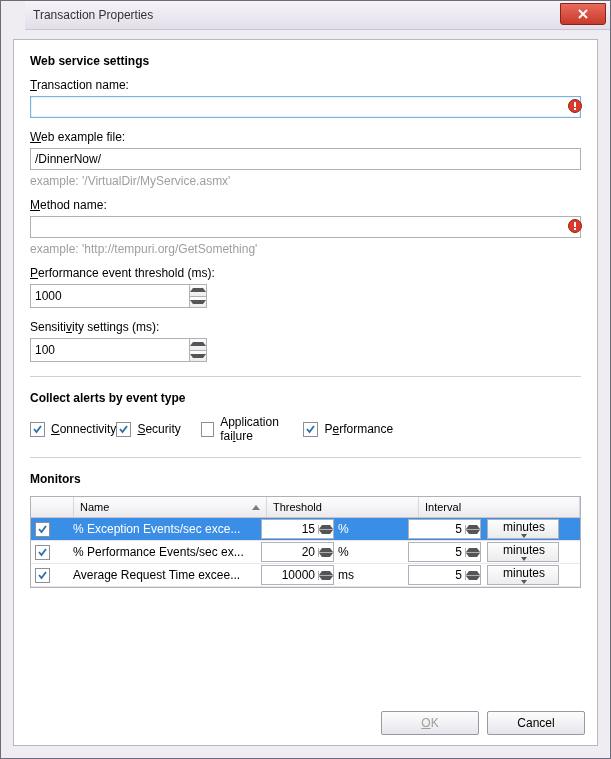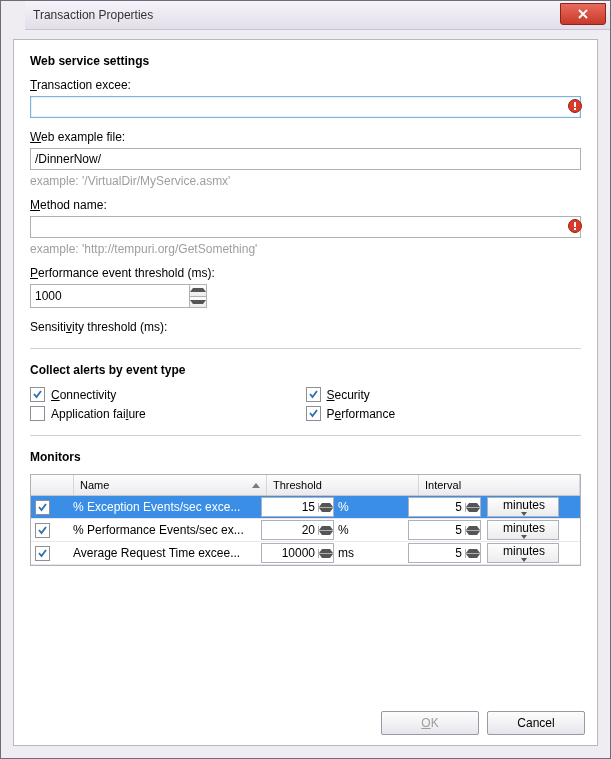--- a/index.html
+++ b/index.html
@@ -18,21 +18,21 @@
   .err-icon{position:absolute;right:-2px;top:2px;width:16px;height:16px;}
   .hint{color:#9e9e9e;margin:4px 0 10px 0;}
   .spinner{display:inline-flex;align-items:stretch;border:1px solid #b0b0b8;height:22px;}
   .spinner input{border:none;width:150px;padding:0 4px;font-family:inherit;font-size:12px;}
   .spin-btns{width:16px;display:flex;flex-direction:column;border-left:1px solid #b0b0b8;}
   .spin-btns div{flex:1;display:flex;align-items:center;justify-content:center;background:linear-gradient(#fdfdfd,#ececec);}
   .spin-btns div + div{border-top:1px solid #b0b0b8;}
   .tri-up{width:0;height:0;border-left:3px solid transparent;border-right:3px solid transparent;border-bottom:4px solid #555;}
   .tri-down{width:0;height:0;border-left:3px solid transparent;border-right:3px solid transparent;border-top:4px solid #555;}
   hr.sep{border:none;border-top:1px solid #d0d0d6;margin:14px 0;}
-  .checks{display:flex;flex-direction:column;gap:4px;}
+  .checks{display:flex;flex-direction:row;gap:20px;}
   .check-row{display:flex;}
   .check-cell{flex:1;display:flex;align-items:center;gap:6px;}
   .cb{width:13px;height:13px;border:1px solid #8e8e96;background:#fff;display:flex;align-items:center;justify-content:center;}
   .cb.checked svg{display:block;}
   .cb svg{display:none;}
   .monitors-table{border:1px solid #b0b0b8;margin-top:8px;}
   .mt-head{display:flex;background:linear-gradient(#fdfdfd,#eceaee);border-bottom:1px solid #c7c5cd;height:20px;align-items:center;font-size:11px;}
   .mt-head .col{padding:0 6px;border-right:1px solid #d6d4dc;height:100%;display:flex;align-items:center;justify-content:space-between;}
   .col-cb{width:30px;flex:none;}
   .col-name{width:180px;flex:none;}
@@ -63,21 +63,21 @@
           <path d="M1 1 L9 9 M9 1 L1 9" stroke="#fff" stroke-width="1.8"></path>
         </svg>
     </div>
   </div>
 
   <div class="body">
 
     <div class="section-title">Web service settings</div>
 
     <div class="field-label">
-      <span></span><span class="underline-letter">T</span><span>ransaction excee:</span>
+      <span></span><span class="underline-letter">T</span><span>ransaction name:</span>
     </div>
     <div class="input-row">
       <input class="text-input focused" value="" style="">
       <svg class="err-icon" viewBox="0 0 16 16">
           <circle cx="8" cy="8" r="6.5" fill="#d93a2a" stroke="#a02014"></circle>
           <rect x="7" y="4" width="2" height="5" fill="#fff"></rect>
           <rect x="7" y="10" width="2" height="2" fill="#fff"></rect>
         </svg>
     </div>
 
@@ -109,21 +109,32 @@
         <div>
             <div class="tri-up"></div>
           </div>
         <div>
             <div class="tri-down"></div>
           </div>
       </div>
     </div>
 
     <div class="field-label" style="margin-top:12px;">
-      <span>Sensiti</span><span class="underline-letter">v</span><span>ity threshold (ms):</span>
+      <span>Sensiti</span><span class="underline-letter">v</span><span>ity settings (ms):</span>
+    </div>
+    <div class="spinner">
+      <input value="100" style="">
+      <div class="spin-btns">
+        <div>
+            <div class="tri-up"></div>
+          </div>
+        <div>
+            <div class="tri-down"></div>
+          </div>
+      </div>
     </div>
 
     <hr class="sep">
 
     <div class="section-title">Collect alerts by event type</div>
 
     <div class="checks">
       <div class="check-row">
         <div class="check-cell">
           <div class="cb checked">

